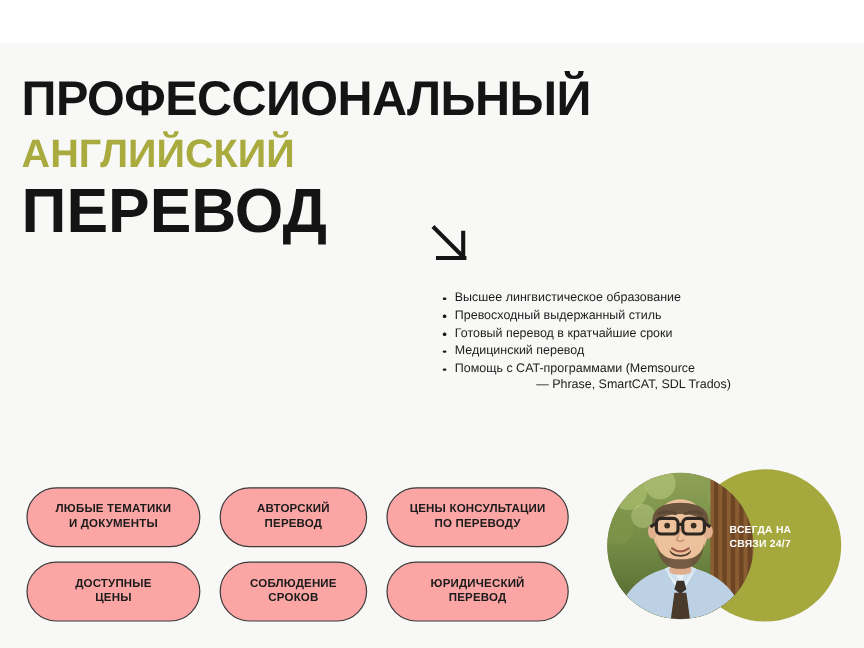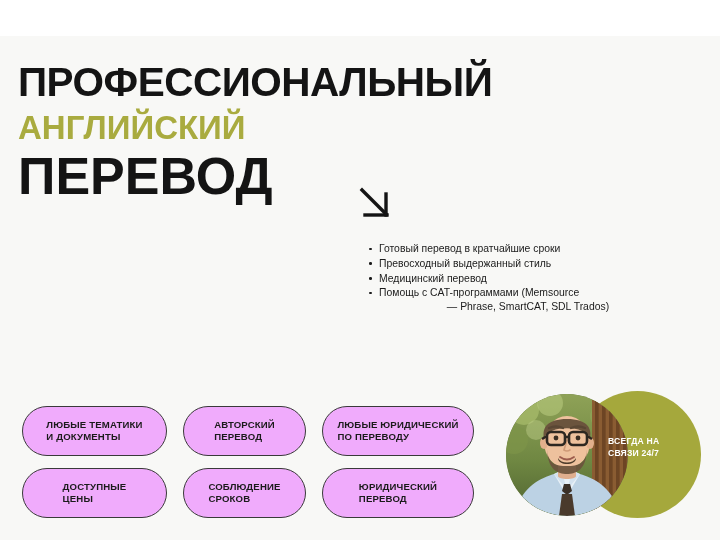--- a/index.html
+++ b/index.html
@@ -109,25 +109,25 @@
   .pill-row {
     display: flex;
     gap: 16px;
     margin-bottom: 12px;
   }
   .pill {
     box-sizing: border-box;
     height: 50px;
     border: 1.3px solid #3a3a3a;
     border-radius: 26px;
-    background: #f0abfc;
+    background: #fca5a5;
     display: flex;
     align-items: center;
     justify-content: center;
-    text-align: left;
+    text-align: center;
     font-size: 9.6px;
     font-weight: 700;
     letter-spacing: 0.15px;
     line-height: 12.5px;
     color: #1b1b1b;
     padding: 0 8px;
   }
   .pill-w1 { width: 145px; }
   .pill-w2 { width: 123px; }
   .pill-w3 { width: 152px; }
@@ -197,22 +197,23 @@
     <svg width="44" height="44" viewBox="0 0 44 44" aria-hidden="true">
       <g stroke="#141414" stroke-width="3.4" fill="none" stroke-linecap="square">
         <line x1="7" y1="8" x2="31" y2="32"></line>
         <line x1="31" y1="12" x2="31" y2="33"></line>
         <line x1="10" y1="33" x2="32" y2="33"></line>
       </g>
     </svg>
   </div>
 
   <ul class="features">
+    <li><span>Высшее лингвистическое образование</span></li>
+    <li><span>Превосходный выдержанный стиль</span></li>
     <li><span>Готовый перевод в кратчайшие сроки</span></li>
-    <li><span>Превосходный выдержанный стиль</span></li>
     <li><span>Медицинский перевод</span></li>
     <li>
       <span>Помощь с CAT-программами (Memsource</span>
       <span class="cont">— Phrase, SmartCAT, SDL Trados)</span>
     </li>
   </ul>
 
   <div class="pill-grid">
     <div class="pill-row">
       <div class="pill pill-w1">
@@ -222,21 +223,21 @@
         </span>
       </div>
       <div class="pill pill-w2">
         <span>
           <span>АВТОРСКИЙ</span><br>
           <span>ПЕРЕВОД</span>
         </span>
       </div>
       <div class="pill pill-w3">
         <span>
-          <span>ЛЮБЫЕ ЮРИДИЧЕСКИЙ</span><br>
+          <span>ЦЕНЫ КОНСУЛЬТАЦИИ</span><br>
           <span>ПО ПЕРЕВОДУ</span>
         </span>
       </div>
     </div>
     <div class="pill-row">
       <div class="pill pill-w1">
         <span>
           <span>ДОСТУПНЫЕ</span><br>
           <span>ЦЕНЫ</span>
         </span>

